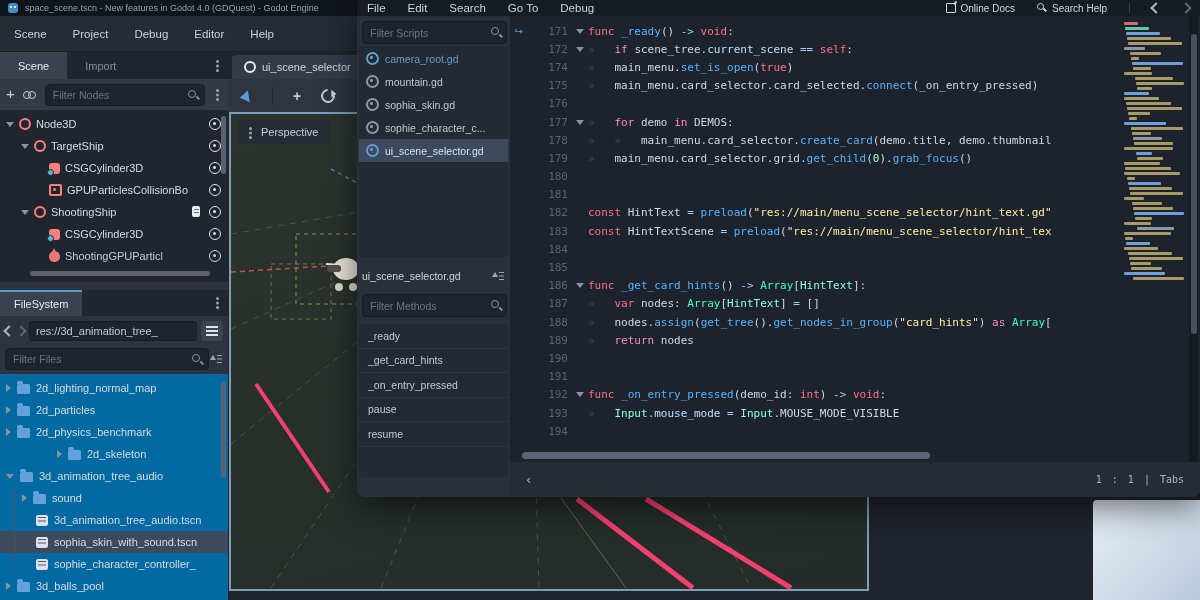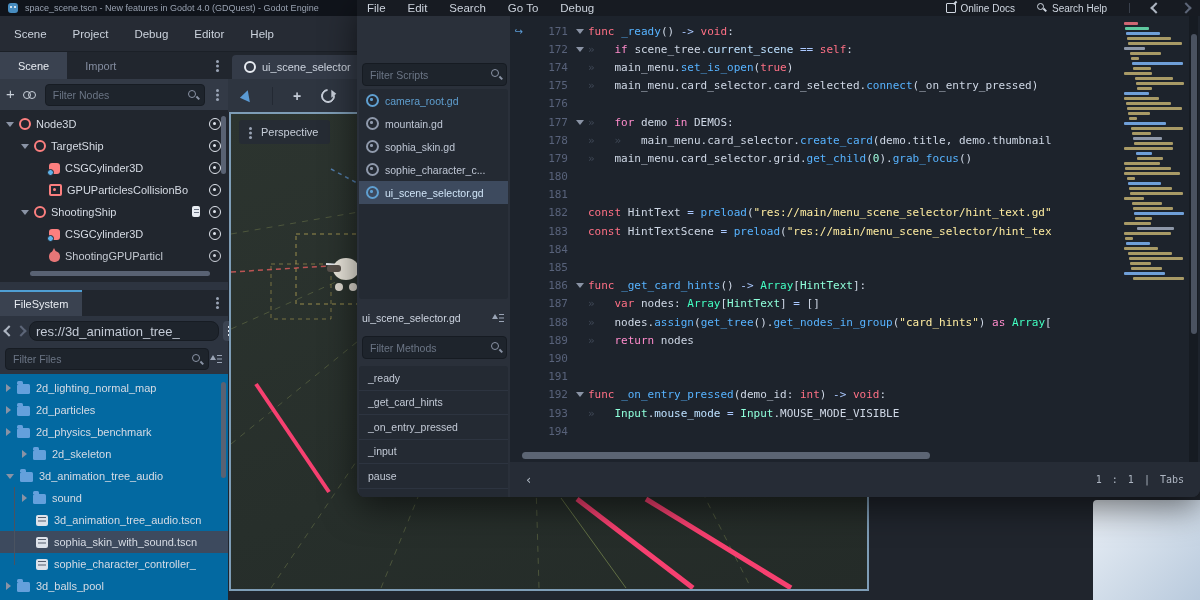--- a/index.html
+++ b/index.html
@@ -63,21 +63,21 @@
 
   
   .fs-panel{position:absolute;left:0;top:238px;width:228px;height:310px;background:#2d3440;}
   .fs-tabbar{position:absolute;left:0;top:0;width:228px;height:26px;background:#21262e;}
   .fs-tab{position:absolute;left:0;top:0;height:26px;padding:0 14px;display:flex;align-items:center;font-size:11px;color:#e8ecf2;background:#3a4250;border-top:2px solid #4f9fd4;box-sizing:border-box;}
   .fs-tabbar .icon-dots{position:absolute;right:6px;top:6px;}
   .fs-nav{position:absolute;left:0;top:28px;width:228px;height:26px;display:flex;align-items:center;gap:4px;padding:0 5px;box-sizing:border-box;}
   .chev{width:6px;height:6px;border-left:2px solid #aeb6c2;border-bottom:2px solid #aeb6c2;flex:none;}
   .chev.l{transform:rotate(45deg);} .chev.r{transform:rotate(225deg);}
   .chev.dim{border-color:#5d6678;}
-  .fs-path{flex:1;height:20px;background:#1e242c;border:1px solid #171c23;border-radius:8px;color:#c3cad6;font-size:13px;padding:0 6px;box-sizing:border-box;font-family:"Liberation Sans",sans-serif;outline:none;}
+  .fs-path{flex:1;height:20px;background:#1e242c;border:1px solid #171c23;border-radius:3px;color:#c3cad6;font-size:11px;padding:0 6px;box-sizing:border-box;font-family:"Liberation Sans",sans-serif;outline:none;}
   .icon-hamburger{width:22px;height:20px;background:#3c4452;border-radius:4px;position:relative;flex:none;}
   .icon-hamburger::before{content:"";position:absolute;left:5px;top:5px;width:12px;height:2px;background:#dfe4ec;box-shadow:0 4px 0 #dfe4ec,0 8px 0 #dfe4ec;}
   .fs-filter{position:absolute;left:0;top:56px;width:228px;height:26px;display:flex;align-items:center;padding:0 5px;box-sizing:border-box;}
   .icon-sort{position:relative;width:14px;height:13px;flex:none;}
   .icon-sort::before{content:"";position:absolute;left:1px;top:2px;border-left:3px solid transparent;border-right:3px solid transparent;border-bottom:5px solid #9aa4b5;}
   .icon-sort::after{content:"";position:absolute;left:8px;top:2px;width:5px;height:1.5px;background:#9aa4b5;box-shadow:0 3.5px 0 #9aa4b5,0 7px 0 #9aa4b5;}
   .fs-tree{position:absolute;left:0;top:84px;width:228px;height:226px;background:#0369a1;overflow:hidden;padding-top:3px;box-sizing:border-box;}
   .fs-row{height:22px;display:flex;align-items:center;gap:6px;white-space:nowrap;overflow:hidden;}
   .fs-row.selected{background:#3d4a5e;}
   .fs-label{font-size:11px;color:#d6dbe4;}
@@ -113,21 +113,21 @@
   .se-menubar{position:absolute;left:0;top:0;width:843px;height:16px;background:#171b22;display:flex;align-items:center;gap:22px;padding:0 10px;box-sizing:border-box;font-size:10px;color:#cfd6e0;}
   .se-menubar .spacer{flex:1;}
   .se-right-item{display:flex;align-items:center;gap:5px;font-size:10px;color:#cfd6e0;text-align:right;}
   .icon-external{position:relative;width:8px;height:8px;border:1.2px solid #cfd6e0;border-radius:1px;}
   .icon-external::after{content:"";position:absolute;right:-2px;top:-2px;width:4px;height:1.5px;background:#cfd6e0;transform:rotate(-45deg);}
   .icon-searchdoc{position:relative;width:10px;height:10px;}
   .icon-searchdoc::before{content:"";position:absolute;left:0;top:0;width:5px;height:5px;border:1.5px solid #cfd6e0;border-radius:50%;}
   .icon-searchdoc::after{content:"";position:absolute;left:6px;top:6px;width:4px;height:1.5px;background:#cfd6e0;transform:rotate(45deg);}
   .menubar-sep{width:1px;height:10px;background:#39404c;}
 
-  .se-left{position:absolute;left:0;top:16px;width:153px;height:351px;background:#2a303a;margin-top:42px;}
+  .se-left{position:absolute;left:0;top:16px;width:153px;height:351px;background:#2a303a;}
   .se-filter{position:absolute;left:5px;width:143px;height:21px;background:#1e242c;border:1px solid #161b22;border-radius:4px;display:flex;align-items:center;}
   .se-filter input{background:transparent;border:none;outline:none;color:#c3cad6;font-size:10.5px;width:100%;padding:0 20px 0 7px;font-family:"Liberation Sans",sans-serif;}
   .se-filter input::placeholder{color:#6b7585;}
   .se-filter .icon-search{position:absolute;right:4px;top:4px;}
   .se-scripts{position:absolute;left:2px;top:31px;width:149px;height:210px;background:#242a33;border-radius:3px;overflow:hidden;}
   .script-item{height:23px;display:flex;align-items:center;gap:6px;padding:0 7px;white-space:nowrap;overflow:hidden;font-size:10.5px;color:#bfc7d5;}
   .script-item.recent{color:#5f9fd0;}
   .script-item.active{background:#3d4a5e;color:#cfe4f7;}
   .icon-gear{position:relative;width:9px;height:9px;border:2px solid #8f99ab;border-radius:50%;flex:none;}
   .icon-gear::before{content:"";position:absolute;left:2px;top:2px;width:2.5px;height:2.5px;background:#8f99ab;border-radius:50%;}
@@ -271,21 +271,21 @@
           <div class="fs-row" style="padding-left: 6px;">
             <span class="expander right"></span>
             <span class="icon-folder"></span>
             <span class="fs-label">2d_particles</span>
           </div>
           <div class="fs-row" style="padding-left: 6px;">
             <span class="expander right"></span>
             <span class="icon-folder"></span>
             <span class="fs-label">2d_physics_benchmark</span>
           </div>
-          <div class="fs-row" style="padding-left: 22px;">
+          <div class="fs-row" style="padding-left: 22px; margin-left: 35px;">
             <span class="expander right"></span>
             <span class="icon-folder"></span>
             <span class="fs-label">2d_skeleton</span>
           </div>
           <div class="fs-row" style="padding-left: 6px;">
             <span class="expander down"></span>
             <span class="icon-folder"></span>
             <span class="fs-label">3d_animation_tree_audio</span>
           </div>
           <div class="fs-row" style="padding-left: 22px;">
@@ -419,21 +419,20 @@
         <span class="icon-sort"></span>
       </div>
       <div class="se-filter" style="top:278px;">
         <input placeholder="Filter Methods" style="">
         <span class="icon-search"></span>
       </div>
       <div class="se-methods" id="method-list">
           <div class="method-item">_ready</div>
           <div class="method-item">_get_card_hints</div>
           <div class="method-item">_on_entry_pressed</div>
-          <div class="method-item">_input</div>
           <div class="method-item">pause</div>
           <div class="method-item">resume</div>
         </div>
     </div>
 
     <div class="se-code">
       <div class="code-lines" id="code-lines">
           <div class="code-line"><span class="ln-jump">↪</span><span class="ln">171</span><span class="ln-fold"><span class="fold-tri"></span></span><span class="code-text"><span class="tok-k">func </span><span class="tok-f">_ready</span><span class="tok-d">() </span><span class="tok-o">-&gt;</span><span class="tok-k"> void</span><span class="tok-d">:</span></span></div>
           <div class="code-line"><span class="ln-jump"></span><span class="ln">172</span><span class="ln-fold"><span class="fold-tri"></span></span><span class="code-text"><span class="tok-g">»   </span><span class="tok-c">if </span><span class="tok-d">scene_tree.</span><span class="tok-m">current_scene</span><span class="tok-o"> == </span><span class="tok-k">self</span><span class="tok-d">:</span></span></div>
           <div class="code-line"><span class="ln-jump"></span><span class="ln">174</span><span class="ln-fold"></span><span class="code-text"><span class="tok-g">»   </span><span class="tok-d">main_menu.</span><span class="tok-f">set_is_open</span><span class="tok-d">(</span><span class="tok-k">true</span><span class="tok-d">)</span></span></div>

